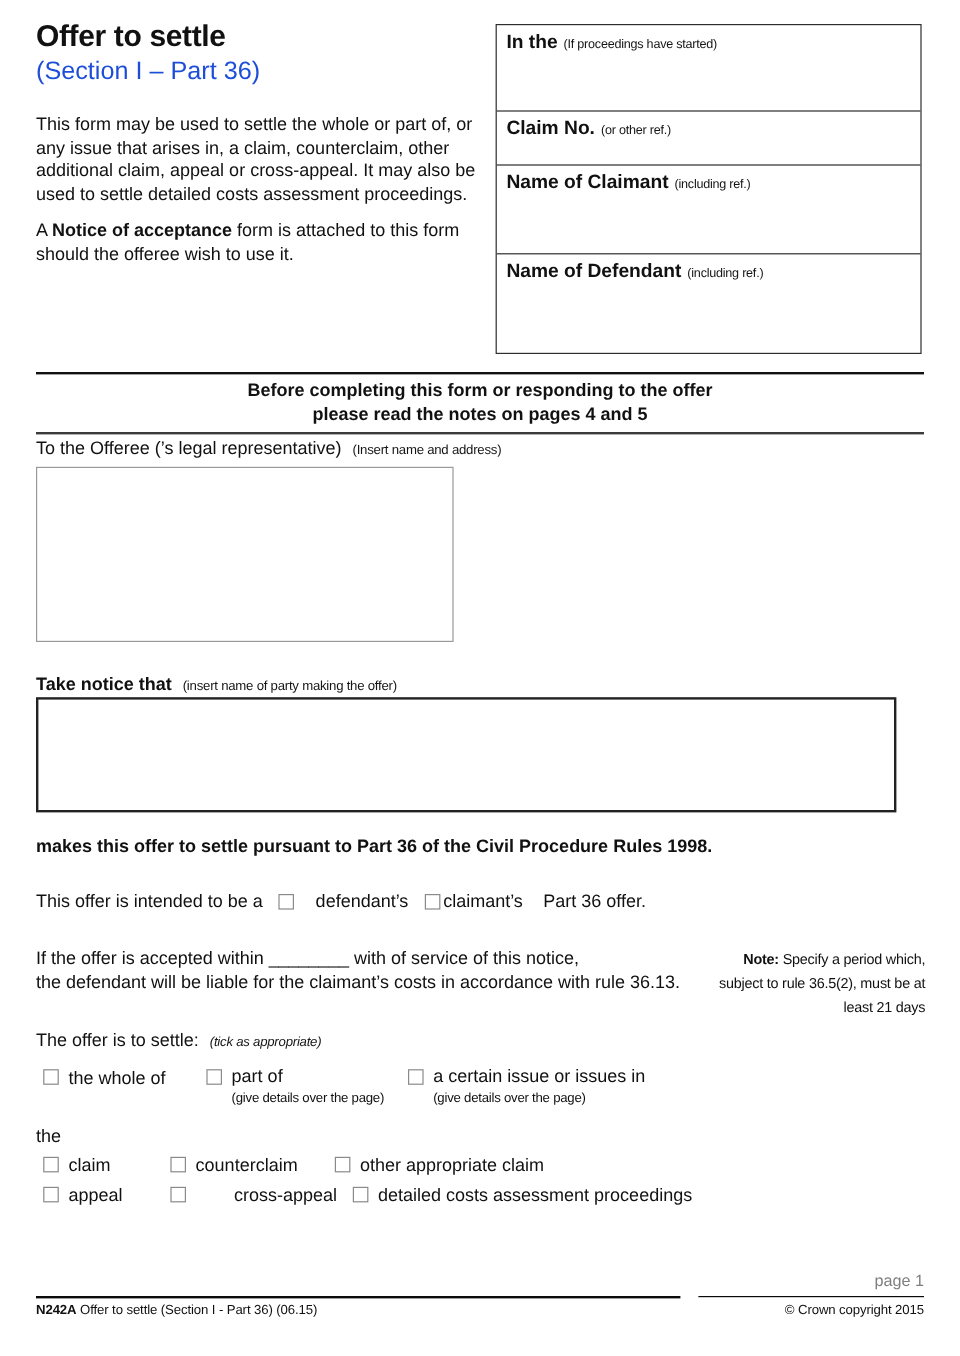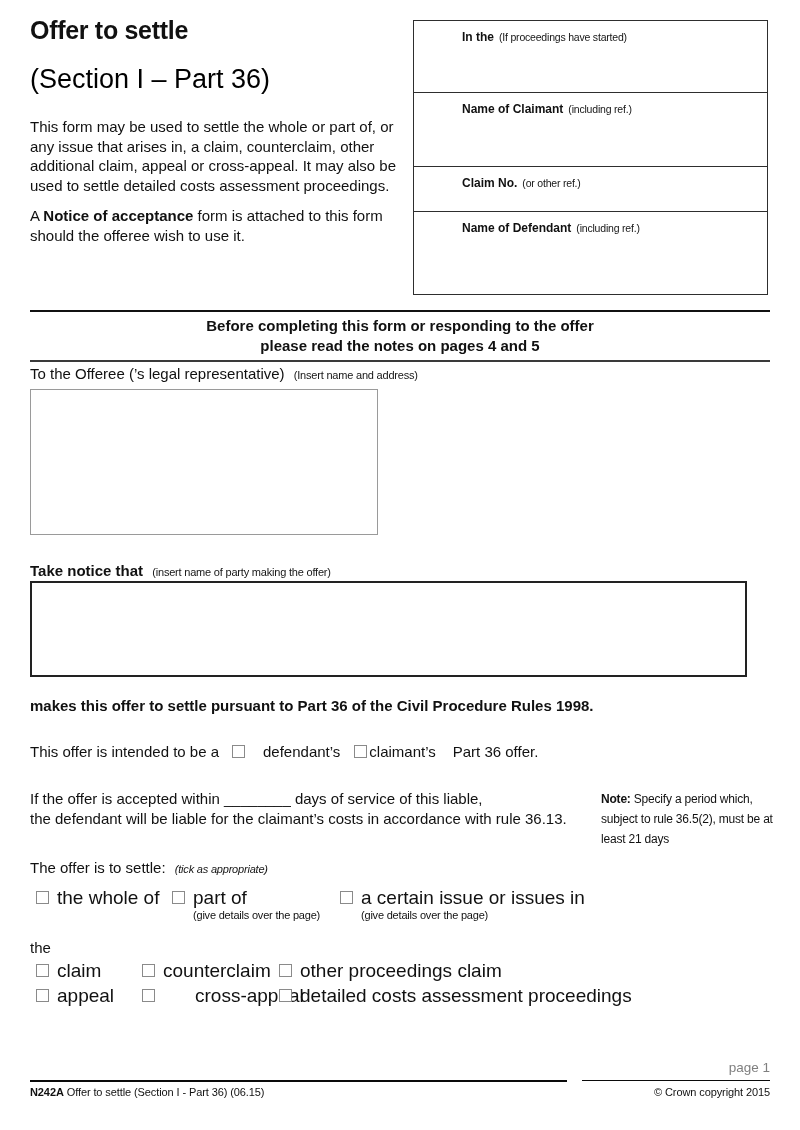--- a/index.html
+++ b/index.html
@@ -2,50 +2,50 @@
 <html><head>
 <meta charset="utf-8">
 <style>
   * { margin:0; padding:0; box-sizing:border-box; }
   html,body { background:#e8e8e8; }
   body { font-family:"Liberation Sans", sans-serif; color:#111; }
   .page { position:relative; width:800px; height:1130px; background:#fff; margin:0 auto; overflow:hidden; }
   .abs { position:absolute; }
 
   .title { font-size:25px; font-weight:700; letter-spacing:-0.3px; }
-  .subtitle { font-size:27px; font-weight:400; margin-top:19px; color:#000000; }
+  .subtitle { font-size:21px; font-weight:400; margin-top:3px; color:#1d4ed8; }
   .body-text { font-size:15px; line-height:19.5px; }
   .hint { font-size:11px; letter-spacing:-0.2px; font-weight:400; color:#151515; }
   .hint-italic { font-style:italic; }
 
   .case-box { left:413px; top:20px; width:355px; height:275px; border:1.5px solid #2e2e2e; }
   .case-cell { position:relative; border-bottom:1px solid #2e2e2e; padding:6px 8px; }
   .case-cell:last-child { border-bottom:none; }
-  .case-cell .lbl { font-size:12px; font-weight:700;margin-left:40px; }
+  .case-cell .lbl { font-size:16px; font-weight:700; }
   .case-cell .hint { font-size:10.5px; margin-left:5px; }
   .cell-1 { height:71.5px; } .cell-2 { height:45px; } .cell-3 { height:74px; } .cell-4 { height:81px; }
   .cell-value { font-size:13px; min-height:10px; }
 
   .banner { left:30px; top:310px; width:740px; border-top:2.5px solid #111; border-bottom:2.5px solid #3a3a3a; padding:4px 0 5px 0; text-align:center; }
   .banner div { font-size:15px; font-weight:700; line-height:19.5px; }
 
   .write-box { background:#fff; }
   .offeree-box { left:30px; top:389px; width:348px; height:146px; border:1px solid #9a9a9a; padding:6px; font-size:14px; }
   .notice-box { left:30px; top:581px; width:717px; height:96px; border:2px solid #222; padding:6px; font-size:14px; }
 
   .cb { width:13px; height:13px; border:1.5px solid #8a8a8a; background:#fff; flex:0 0 auto; display:inline-block; }
   .row-flex { display:flex; align-items:center; }
 
   .opt { display:flex; align-items:flex-start; }
   .opt .cb { margin-top:1px; }
   .opt .opt-col { margin-left:8px; }
-  .opt .opt-label { font-size:19px; line-height:16px; }
+  .opt .opt-label { font-size:15px; line-height:16px; }
   .opt .opt-sub { font-size:11px; letter-spacing:-0.2px; margin-top:3px; }
 
-  .note-block { left:601px; top:789px; width:190px; font-size:12px; line-height:20px; letter-spacing:-0.2px; }
+  .note-block { left:581px; top:789px; width:190px; font-size:12px; line-height:20px; letter-spacing:-0.2px;text-align:right; }
 
   .page-num { right:30px; top:1060px; font-size:13.5px; color:#7f7f7f; }
   .foot-line-left { left:30px; top:1080px; width:537px; height:2px; background:#0a0a0a; }
   .foot-line-right { left:582px; top:1080px; width:188px; height:1px; background:#0a0a0a; }
   .foot-text { font-size:11px; letter-spacing:-0.1px; }
 </style>
 </head>
 <body>
 
 <div class="page">
@@ -57,26 +57,26 @@
     <div class="body-text" style="margin-top:11px;">
       <span>A </span><span style="font-weight:700;">Notice of acceptance</span><span> form is attached to this form should the offeree wish to use it.</span>
     </div>
   </div>
 
   <div class="abs case-box">
     <div class="case-cell cell-1">
       <span class="lbl">In the</span><span class="hint">(If proceedings have started)</span>
       <div class="cell-value"></div>
     </div>
+    <div class="case-cell cell-2">
+      <span class="lbl">Claim No.</span><span class="hint">(or other ref.)</span>
+      <div class="cell-value"></div>
+    </div>
     <div class="case-cell cell-3">
       <span class="lbl">Name of Claimant</span><span class="hint">(including ref.)</span>
-      <div class="cell-value"></div>
-    </div>
-    <div class="case-cell cell-2">
-      <span class="lbl">Claim No.</span><span class="hint">(or other ref.)</span>
       <div class="cell-value"></div>
     </div>
     <div class="case-cell cell-4">
       <span class="lbl">Name of Defendant</span><span class="hint">(including ref.)</span>
       <div class="cell-value"></div>
     </div>
   </div>
 
   <div class="abs banner">
     <div>Before completing this form or responding to the offer</div>
@@ -102,21 +102,21 @@
     <span class="cb" style="margin-left:13px;"></span>
     <span class="body-text" style="margin-left:18px;">defendant’s</span>
     <span class="cb" style="margin-left:14px;"></span>
     <span class="body-text" style="margin-left:2px;">claimant’s</span>
     <span class="body-text" style="margin-left:17px;">Part 36 offer.</span>
   </div>
 
   <div class="abs body-text" style="left:30px; top:789px; width:545px;">
     <span>If the offer is accepted within</span>
     <span>________</span>
-    <span>days of service of this liable,</span><br>
+    <span>with of service of this notice,</span><br>
     <span>the defendant will be liable for the claimant’s costs in accordance with rule 36.13.</span>
   </div>
   <div class="abs note-block">
     <span style="font-weight:700;">Note:</span><span> Specify a period which, subject to rule 36.5(2), must be at least 21 days</span>
   </div>
 
   <div class="abs body-text" style="left:30px; top:858px;">
     <span>The offer is to settle:</span>
     <span class="hint hint-italic" style="margin-left:5px;">(tick as appropriate)</span>
   </div>
@@ -147,32 +147,32 @@
   <div class="abs opt" style="left:36px; top:963px;">
     <span class="cb"></span>
     <span class="opt-col"><span class="opt-label">claim</span></span>
   </div>
   <div class="abs opt" style="left:142px; top:963px;">
     <span class="cb"></span>
     <span class="opt-col"><span class="opt-label">counterclaim</span></span>
   </div>
   <div class="abs opt" style="left:279px; top:963px;">
     <span class="cb"></span>
-    <span class="opt-col"><span class="opt-label">other proceedings claim</span></span>
+    <span class="opt-col"><span class="opt-label">other appropriate claim</span></span>
   </div>
 
   <div class="abs opt" style="left:36px; top:988px;">
     <span class="cb"></span>
     <span class="opt-col"><span class="opt-label">appeal</span></span>
   </div>
   <div class="abs opt" style="left:142px; top:988px;gap:32px;">
     <span class="cb"></span>
     <span class="opt-col"><span class="opt-label">cross-appeal</span></span>
   </div>
-  <div class="abs opt" style="left:279px; top:988px;">
+  <div class="abs opt" style="left:279px; top:988px;padding-left:15px;">
     <span class="cb"></span>
     <span class="opt-col"><span class="opt-label">detailed costs assessment proceedings</span></span>
   </div>
 
   <div class="abs page-num">page 1</div>
   <div class="abs foot-line-left"></div>
   <div class="abs foot-line-right"></div>
   <div class="abs foot-text" style="left:30px; top:1086px;">
     <span style="font-weight:700;">N242A</span><span> Offer to settle (Section I - Part 36) (06.15)</span>
   </div>

